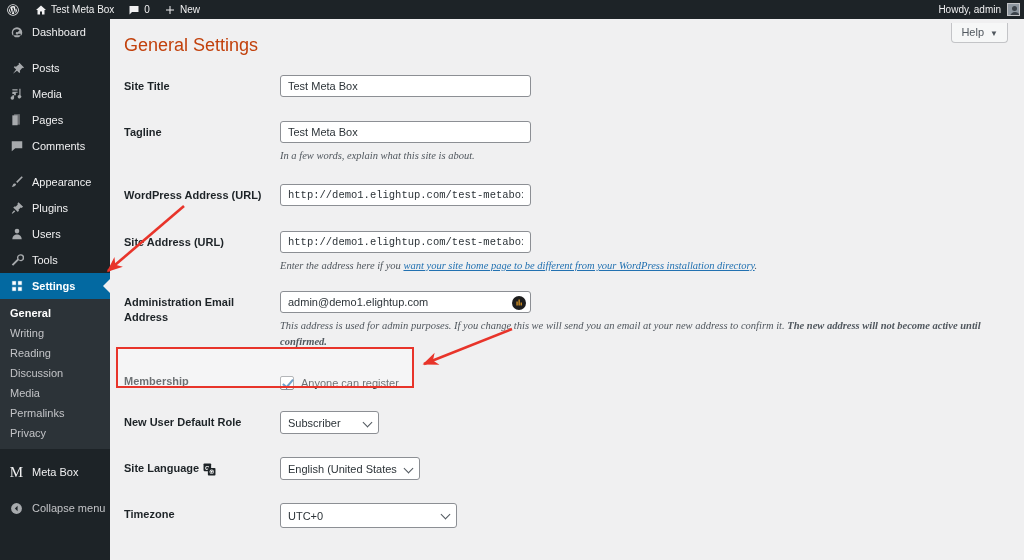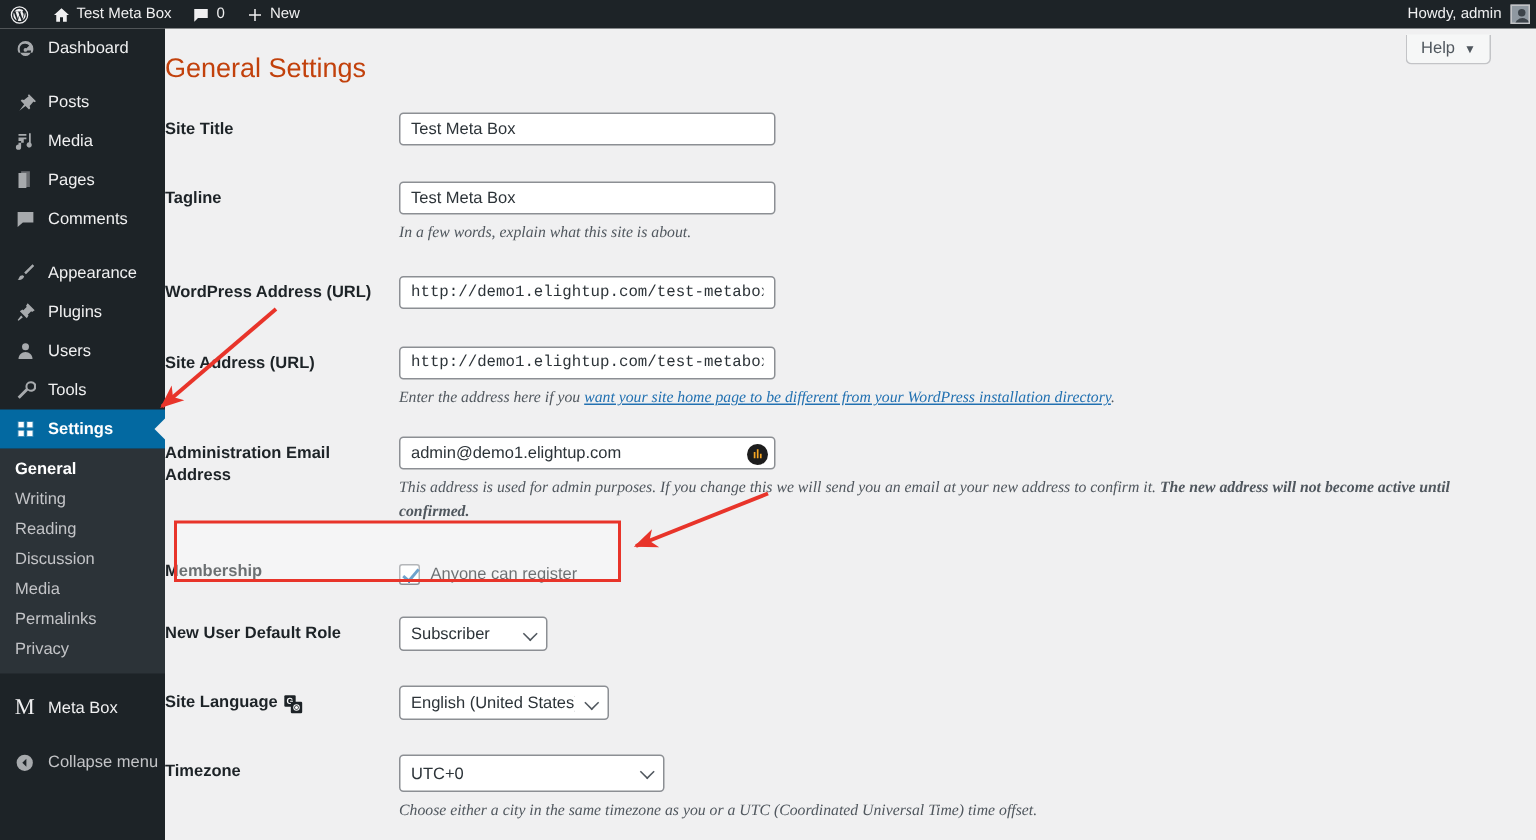--- a/index.html
+++ b/index.html
@@ -67,21 +67,21 @@
   }
   .submenu { background: #2c3338; padding: 4px 0 6px 0; }
   .submenu-item {
     height: 20px; line-height: 20px; padding-left: 10px;
     color: #c3c4c7; font-size: 11px; white-space: nowrap;
   }
   .submenu-item.current { color: #fff; font-weight: bold; }
 
   
   .content {
-    position: absolute; top: 19px; left: 96px;
+    position: absolute; top: 19px; left: 110px;
     width: 914px; height: 541px; background: #f0f0f1;
     overflow: hidden;
   }
   .help-tab {
     position: absolute; top: 4px; right: 16px;
     background: #f6f7f7; border: 1px solid #c3c4c7; border-top: none;
     border-radius: 0 0 4px 4px;
     padding: 3px 9px 4px; font-size: 11px; color: #50575e;
   }
   .page-title {
@@ -444,21 +444,20 @@
       </div>
 
       <div class="row" style="margin-top:19px;">
         <div class="row-label">Timezone</div>
         <div class="row-field">
           <span class="select-wrap">
             <select class="wp-select" style="width:177px;height:25px;">
               <option>UTC+0</option>
             </select>
           </span>
-          <p class="desc">Choose either a city in the same timezone as you or a UTC (Coordinated Universal Time) time offset.</p>
           
         </div>
       </div>
 
     </div>
   </div>
 
   <div class="annot-layer">
     <div class="hl-rect"></div>
     <svg width="1024" height="560" style="position:absolute;inset:0;">

